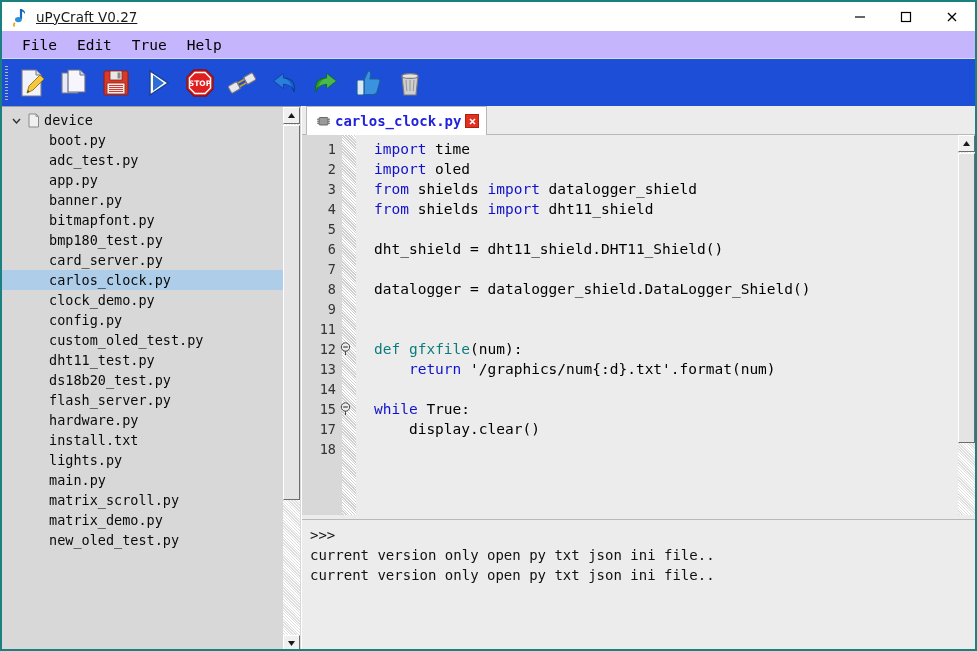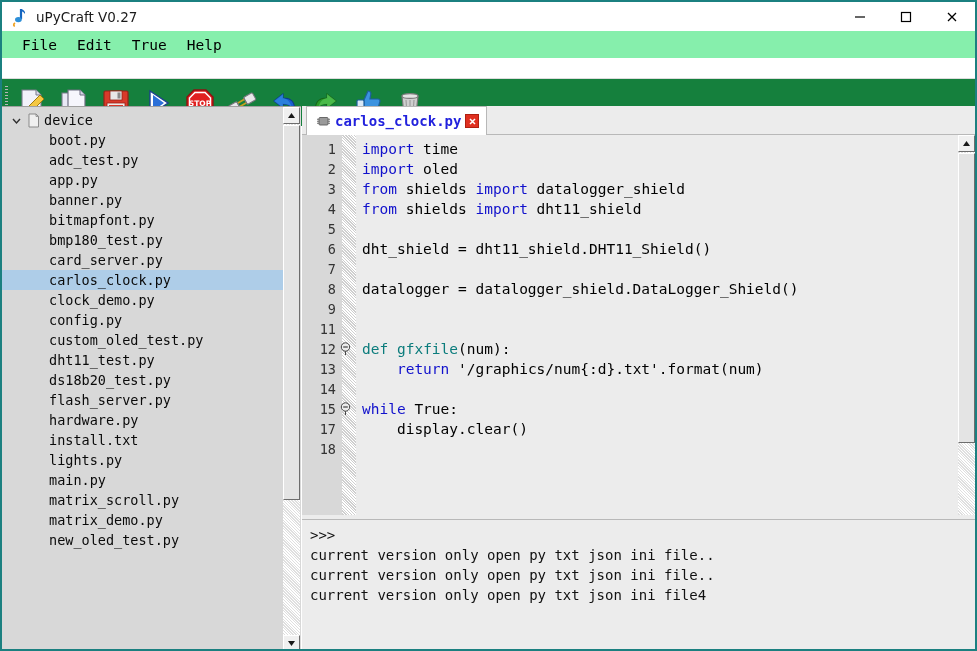--- a/index.html
+++ b/index.html
@@ -35,65 +35,65 @@
     margin-left: 6px;
     position: relative;
     flex: 0 0 auto;
   }
   .app-title {
     font-size: 13.5px;
     color: #1a1a1a;
     margin-left: 6px;
     letter-spacing: 0px;
     white-space: nowrap;
+    text-decoration: underline;
   }
   .wincontrols {
     position: absolute;
     right: 0; top: 0;
     height: 29px;
     display: flex;
     align-items: center;
   }
   .winbtn {
     width: 46px; height: 29px;
     display: flex; align-items: center; justify-content: center;
     color: #000;
   }
   .winbtn svg { display: block; }
 
   
   .menubar {
     position: absolute;
     left: 0; top: 29px;
     width: 973px; height: 27px;
-    background: #86efac;
+    background: #c4b5fd;
     display: flex;
     align-items: center;
     padding-left: 10px;
     box-sizing: border-box;
   }
   .menuitem {
     font-family: "DejaVu Sans Mono", monospace;
     font-size: 14.5px;
     color: #000;
     padding: 0 10px;
     white-space: nowrap;
   }
 
   
   .toolbar {
     position: absolute;
     left: 0; top: 56px;
     width: 973px; height: 48px;
-    background: #15803d;
+    background: #1d4ed8;
     border-top: 1px solid #dcdcdc;
     box-sizing: border-box;
     display: flex;
     align-items: center;
-    margin-top: 20px;
   }
   .grip {
     width: 3px; height: 34px;
     margin-left: 3px; margin-right: 3px;
     background-image: repeating-linear-gradient(to bottom, #b6b6b6 0 1px, transparent 1px 3px);
     flex: 0 0 auto;
   }
   .tbtn {
     width: 42px; height: 44px;
     display: flex; align-items: center; justify-content: center;
@@ -270,21 +270,21 @@
     color: #333;
     font-family: "DejaVu Sans Mono", monospace;
     font-size: 13.5px;
     flex: 0 0 auto;
   }
   .fold {
     width: 20px;
     flex: 0 0 auto;
     display: flex; align-items: center; justify-content: center;
   }
-  .ctext { padding-left: 6px; color: #000; }
+  .ctext { padding-left: 18px; color: #000; }
   .kw  { color: #1111cc; }
   .kw2 { color: #0b7c7c; }
   .fn  { color: #0b7c7c; }
   .num { color: #e01ab0; }
 
   
   .console {
     position: absolute;
     left: 300px; top: 517px;
     width: 673px; height: 132px;
@@ -644,17 +644,16 @@
     <div style="position:absolute;left:656px;top:500px;width:17px;height:17px;background:#f0f0f0;"></div>
   </div>
 
   <div class="splitter-h"></div>
 
   <div class="console">
     <div class="console-lines" id="console-lines">
         <div class="coline">&gt;&gt;&gt;</div>
         <div class="coline">current version only open py txt json ini file..</div>
         <div class="coline">current version only open py txt json ini file..</div>
-        <div class="coline">current version only open py txt json ini file4</div>
       </div>
   </div>
 
 </div>
 
 </body></html>

